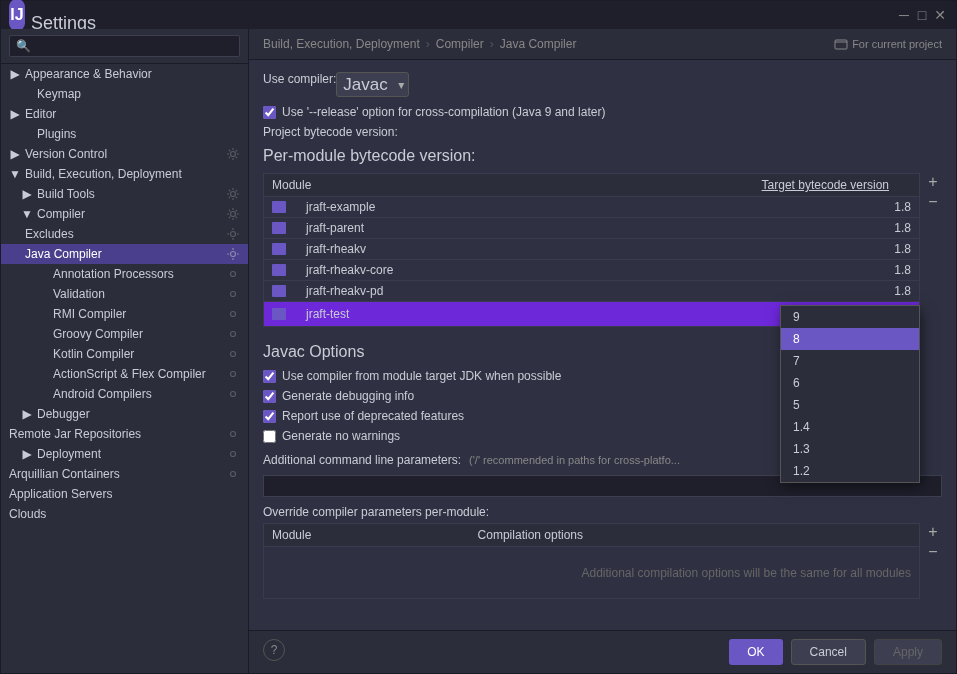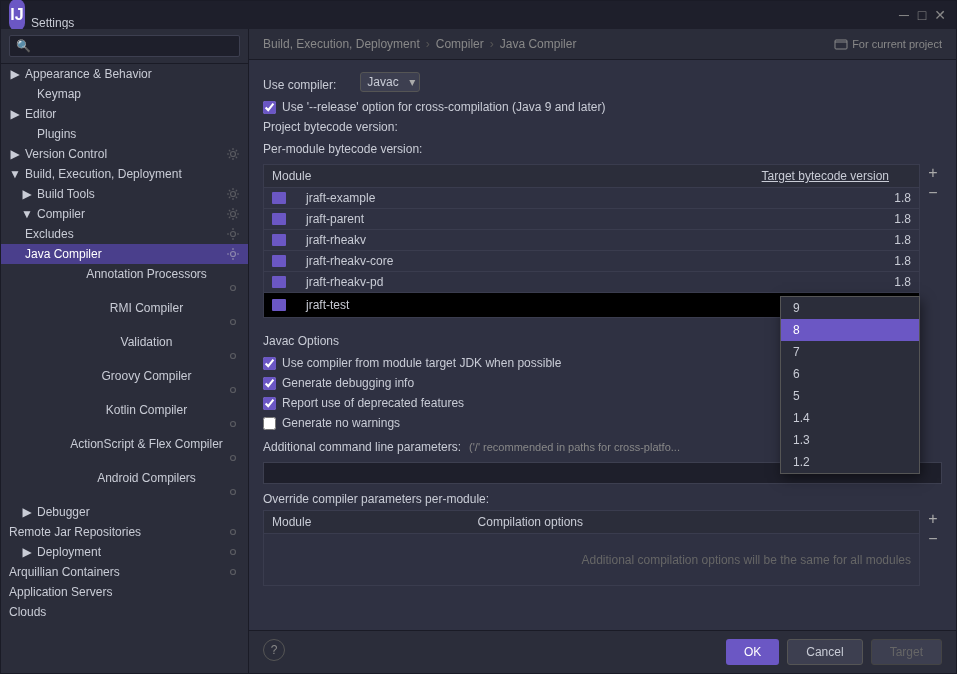--- a/index.html
+++ b/index.html
@@ -39,21 +39,21 @@
       height: 32px;
       background: #6b57c4;
       border-radius: 8px;
       display: flex;
       align-items: center;
       justify-content: center;
       font-size: 16px;
       color: white;
       font-weight: bold;
     }
-    .titlebar-title { color: #c9ccd6; font-size: 12px; margin-top: 16px; }
+    .titlebar-title { color: #c9ccd6; font-size: 18px; margin-top: 16px; }
     .titlebar-controls { display: flex; gap: 2px; }
     .titlebar-btn {
       width: 16px;
       height: 16px;
       border: none;
       background: transparent;
       color: #888;
       cursor: pointer;
       font-size: 14px;
       display: flex;
@@ -104,21 +104,21 @@
       height: 12px;
       display: flex;
       align-items: center;
       justify-content: center;
       margin-right: 4px;
       flex-shrink: 0;
     }
     .sidebar-item-label { flex: 1; }
     .sidebar-indent-1 { padding-left: 20px; }
     .sidebar-indent-2 { }
-    .sidebar-indent-3 { padding-left: 52px; flex-direction: column; }
+    .sidebar-indent-3 { padding-left: 52px; }
     .sidebar-gear {
       width: 14px;
       height: 14px;
       opacity: 0.5;
       margin-left: auto;
       flex-shrink: 0;
     }
     
     .right-panel {
       flex: 1;
@@ -147,31 +147,31 @@
       gap: 4px;
     }
     .panel-body {
       flex: 1;
       padding: 12px 14px;
       overflow-y: auto;
       position: relative;
     }
     .form-row {
       display: flex;
-      align-items: flex-end;
+      align-items: flex-start;
       margin-bottom: 8px;
-      gap: 24px;
+      gap: 0;
     }
     .form-label { color: #c9ccd6; white-space: nowrap; }
     .compiler-select {
       background: #3d3f50;
       border: 1px solid #555;
       color: #c9ccd6;
       padding: 2px 20px 2px 6px;
-      font-size: 12px;
+      font-size: 17px;
       border-radius: 3px;
       outline: none;
       appearance: none;
       cursor: pointer;
       position: relative;
     }
     .select-wrapper {
       position: relative;
       display: inline-flex;
       align-items: center;
@@ -190,21 +190,21 @@
       margin-bottom: 6px;
     }
     .checkbox-row input[type="checkbox"] {
       accent-color: #6b57c4;
       cursor: pointer;
     }
     .section-title {
       color: #c9ccd6;
       margin-bottom: 8px;
       margin-top: 6px;
-      font-size: 12px;
+      font-size: 16px;
     }
     
     .bytecode-table {
       width: 100%;
       border-collapse: collapse;
       border: 1px solid #3a3c4e;
       margin-bottom: 10px;
       position: relative;
     }
     .bytecode-table th {
@@ -213,21 +213,21 @@
       padding: 4px 8px;
       text-align: left;
       border-bottom: 1px solid #3a3c4e;
       font-weight: normal;
     }
     .bytecode-table th.right { text-align: right; padding-right: 30px; text-decoration: underline; }
     .bytecode-table td {
       padding: 3px 8px;
       border-bottom: 1px solid #3a3c4e;
     }
-    .bytecode-table tr.selected td { background: #000000; }
+    .bytecode-table tr.selected td { background: #6d28d9; }
     .module-cell {
       display: flex;
       align-items: center;
       gap: 20px;
     }
     .folder-icon {
       width: 14px;
       height: 12px;
       background: #6b57c4;
       border-radius: 1px;
@@ -479,28 +479,28 @@
         </div>
 
         <div class="sidebar-item sidebar-indent-3">
           <span class="sidebar-item-label">Annotation Processors</span>
           <svg class="sidebar-gear" viewBox="0 0 14 14">
             <circle cx="7" cy="7" r="2.5" fill="none" stroke="#888" stroke-width="1.2"></circle>
           </svg>
         </div>
 
         <div class="sidebar-item sidebar-indent-3">
+          <span class="sidebar-item-label">Validation</span>
+          <svg class="sidebar-gear" viewBox="0 0 14 14">
+            <circle cx="7" cy="7" r="2.5" fill="none" stroke="#888" stroke-width="1.2"></circle>
+          </svg>
+        </div>
+
+        <div class="sidebar-item sidebar-indent-3">
           <span class="sidebar-item-label">RMI Compiler</span>
-          <svg class="sidebar-gear" viewBox="0 0 14 14">
-            <circle cx="7" cy="7" r="2.5" fill="none" stroke="#888" stroke-width="1.2"></circle>
-          </svg>
-        </div>
-
-        <div class="sidebar-item sidebar-indent-3">
-          <span class="sidebar-item-label">Validation</span>
           <svg class="sidebar-gear" viewBox="0 0 14 14">
             <circle cx="7" cy="7" r="2.5" fill="none" stroke="#888" stroke-width="1.2"></circle>
           </svg>
         </div>
 
         <div class="sidebar-item sidebar-indent-3">
           <span class="sidebar-item-label">Groovy Compiler</span>
           <svg class="sidebar-gear" viewBox="0 0 14 14">
             <circle cx="7" cy="7" r="2.5" fill="none" stroke="#888" stroke-width="1.2"></circle>
           </svg>
@@ -742,17 +742,17 @@
           </div>
         </div>
 
       </div>
 
       <div class="bottom-bar">
         <button class="question-btn" style="position:static;">?</button>
         <div style="flex:1;"></div>
         <button class="btn btn-primary">OK</button>
         <button class="btn btn-secondary">Cancel</button>
-        <button class="btn btn-disabled">Target</button>
+        <button class="btn btn-disabled">Apply</button>
       </div>
     </div>
   </div>
 </div>
 
 </body></html>

